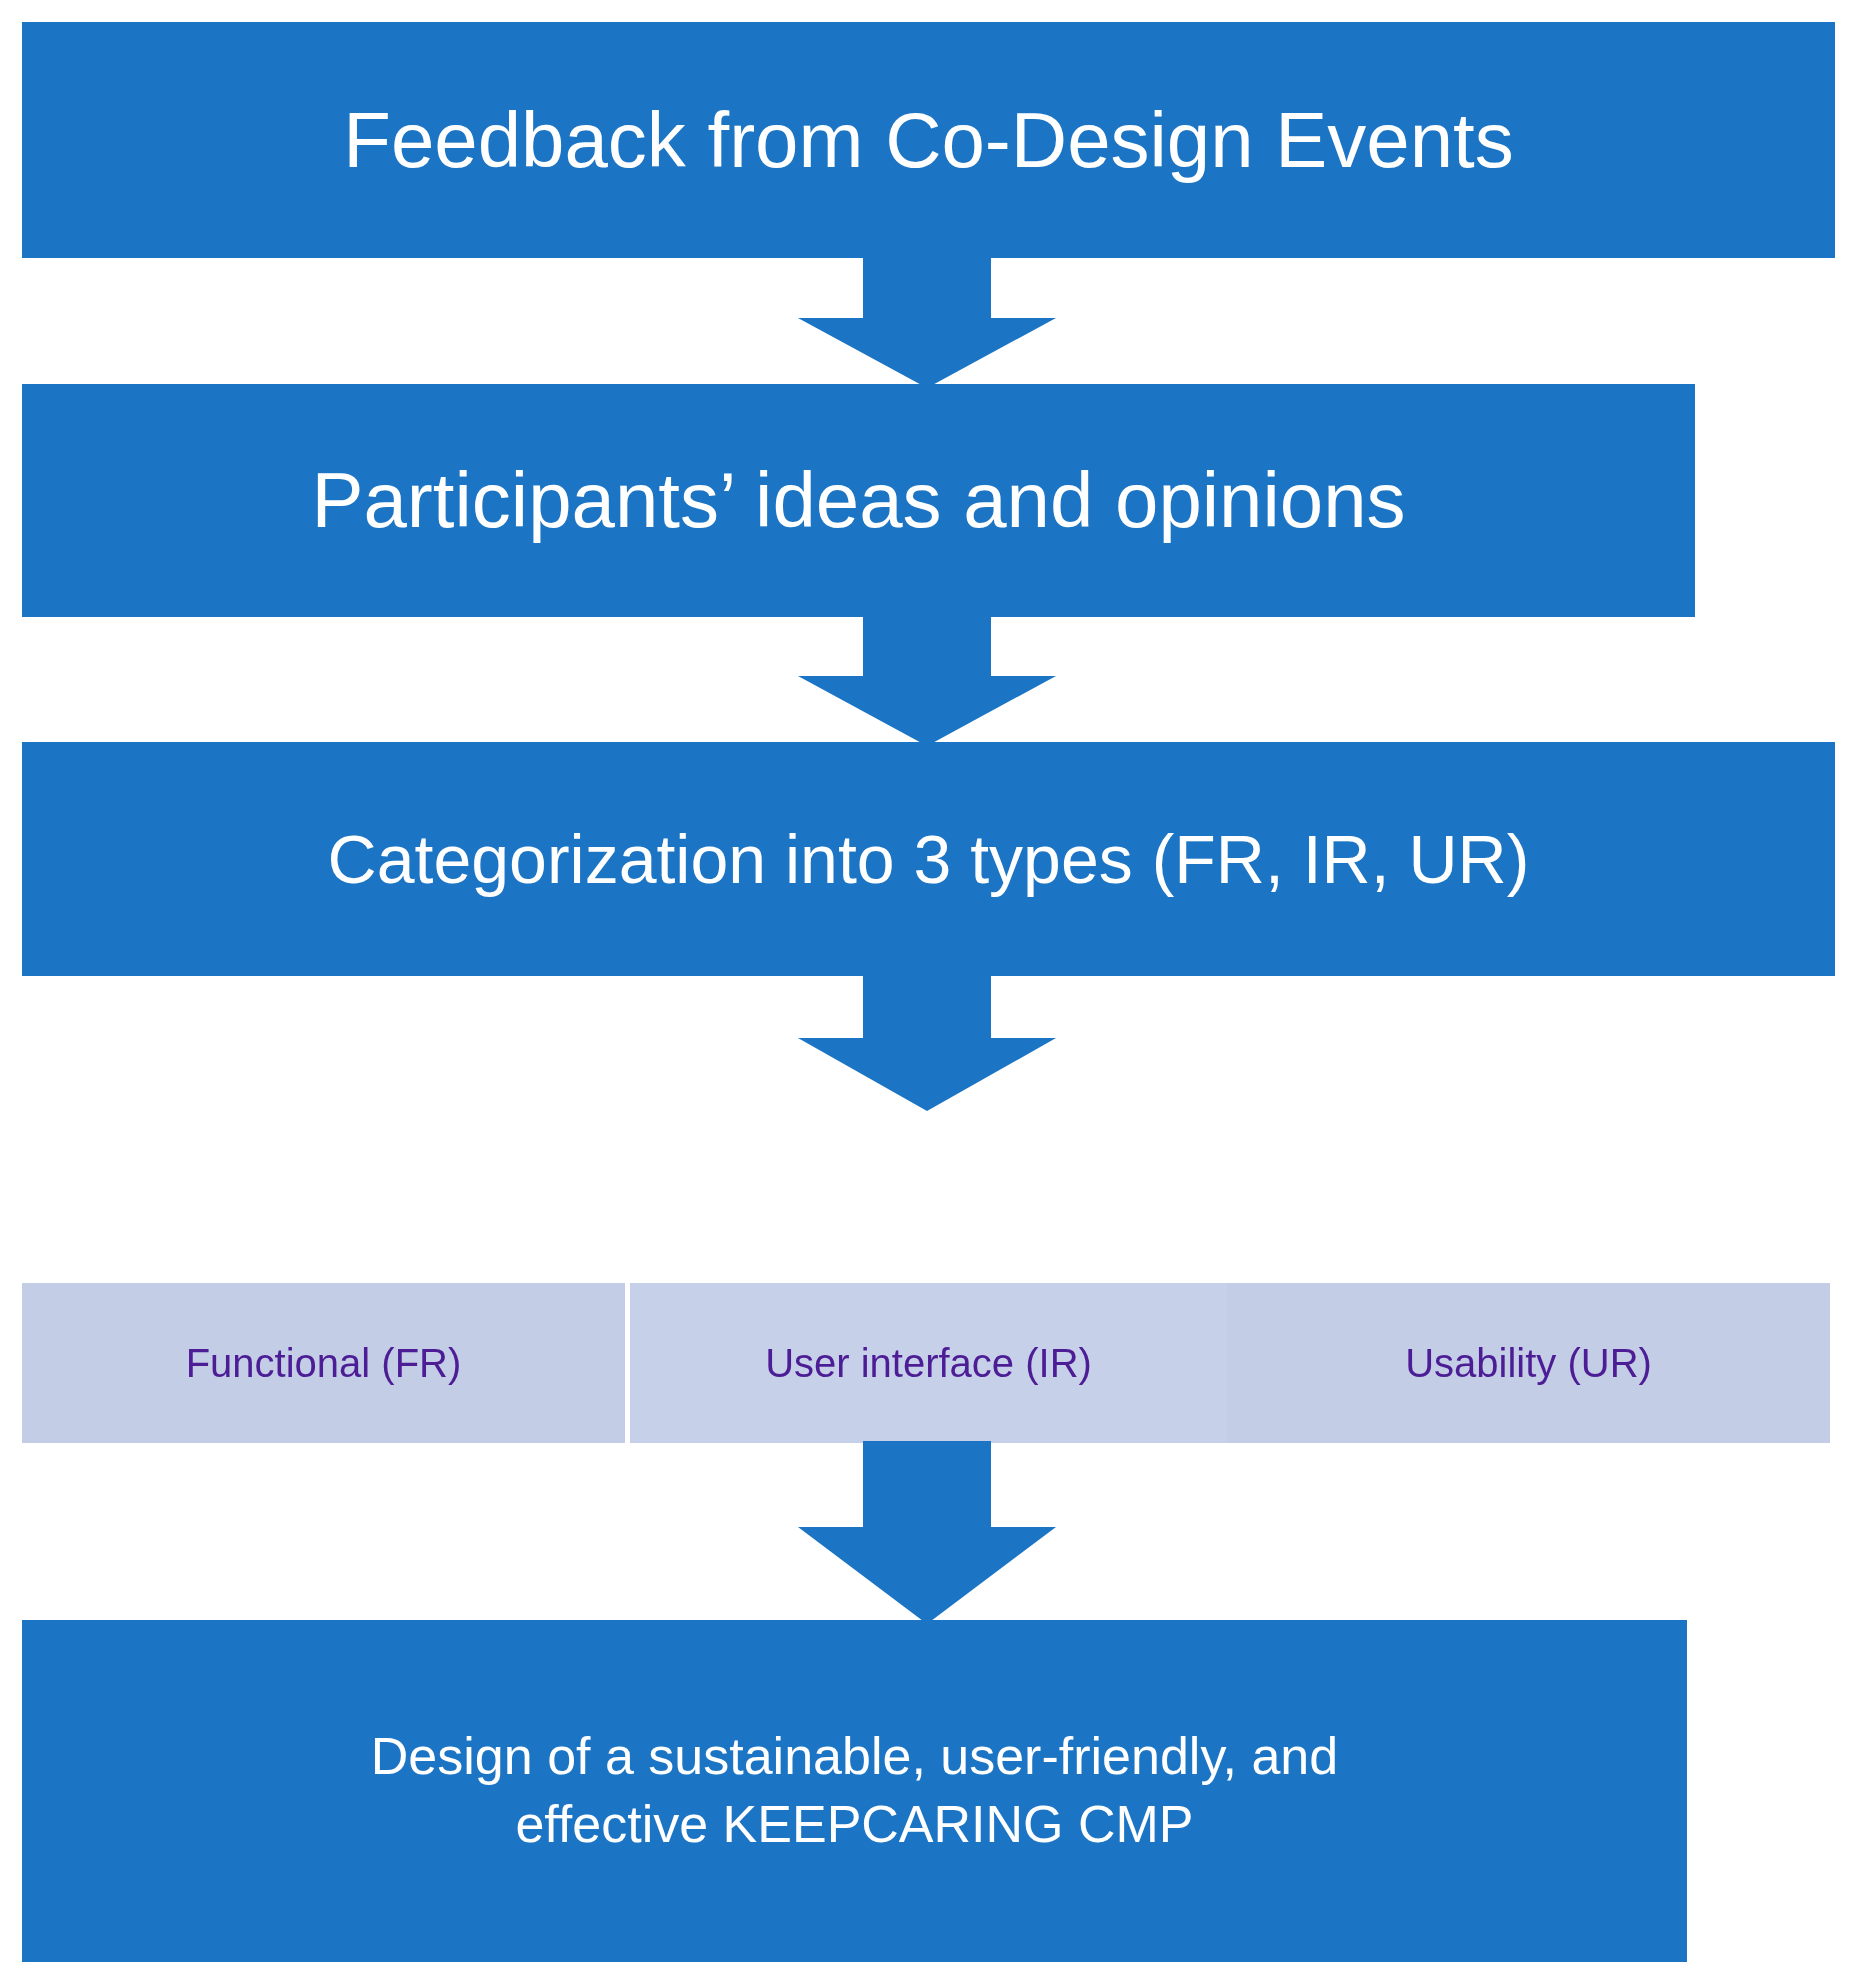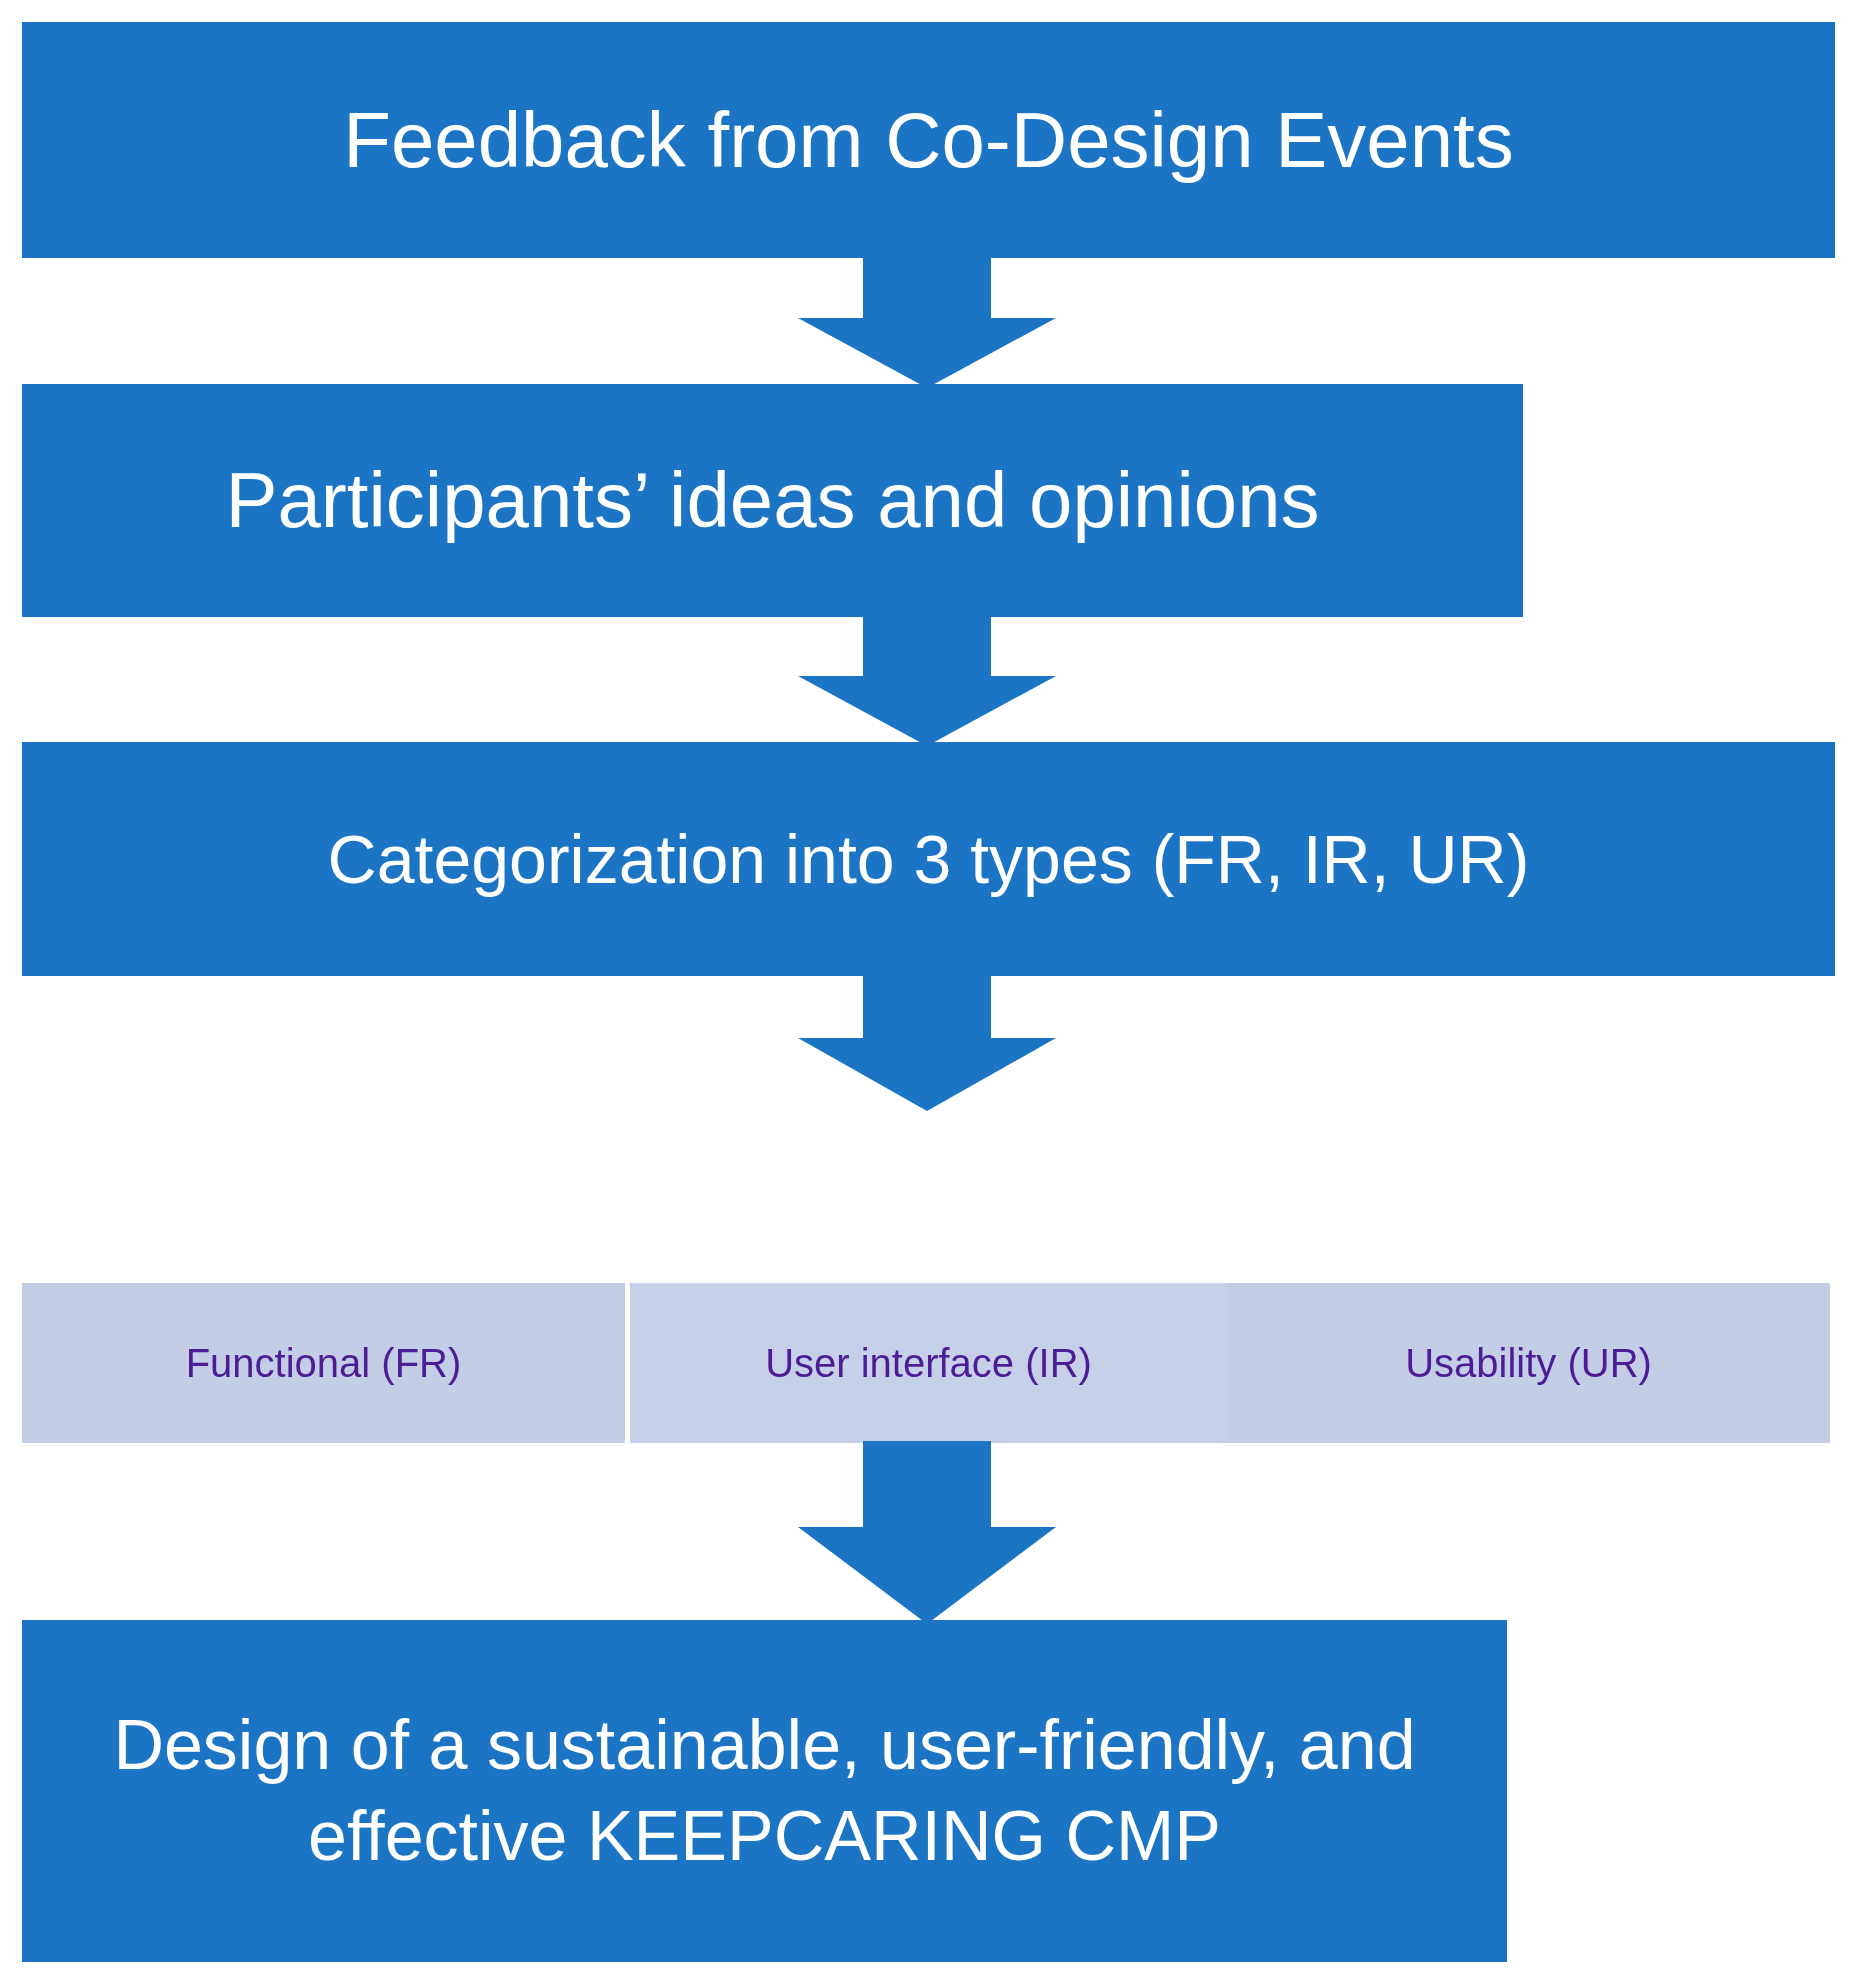--- a/index.html
+++ b/index.html
@@ -37,21 +37,21 @@
   }
   
   #box-feedback {
     left: 22px;  top: 22px;
     width: 1813px; height: 236px;
     font-size: 78px;
   }
   
   #box-participants {
     left: 22px; top: 384px;
-    width: 1501px; height: 233px;
+    width: 1673px; height: 233px;
     font-size: 78px;
   }
   
   #box-categorization {
     left: 22px; top: 742px;
     width: 1813px; height: 234px;
     font-size: 68px;
   }
   
   #box-requirements {
@@ -79,22 +79,22 @@
     text-align: center;
     box-sizing: border-box;
     height: 100%;
   }
   #sub-fr  { width: 603px; }
   #sub-ir  { width: 597px; margin-left: 5px; background: #c6d0e8; }
   #sub-ur  { width: 603px; }
   
   #box-design {
     left: 22px; top: 1620px;
-    width: 1485px; height: 342px;
-    font-size: 70px;
+    width: 1665px; height: 342px;
+    font-size: 52px;
     line-height: 1.3;
   }
   
   .arrow {
     position: absolute;
     display: block;
   }
   #arrow-1 { left: 798px; top: 256px;  width: 258px; height: 132px; }
   #arrow-2 { left: 798px; top: 615px;  width: 258px; height: 131px; }
   #arrow-3 { left: 798px; top: 974px;  width: 258px; height: 137px; }

